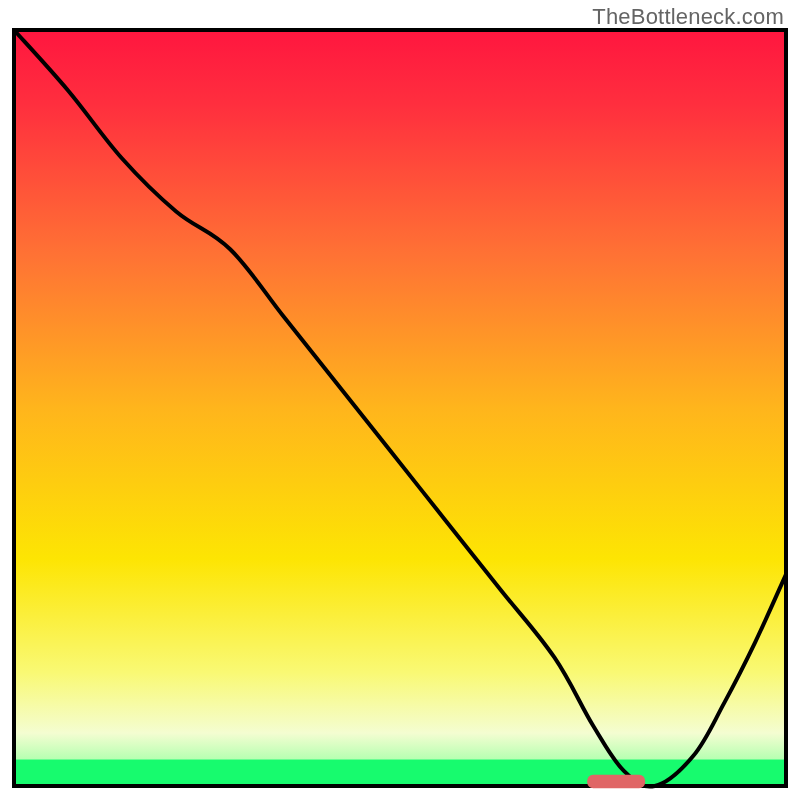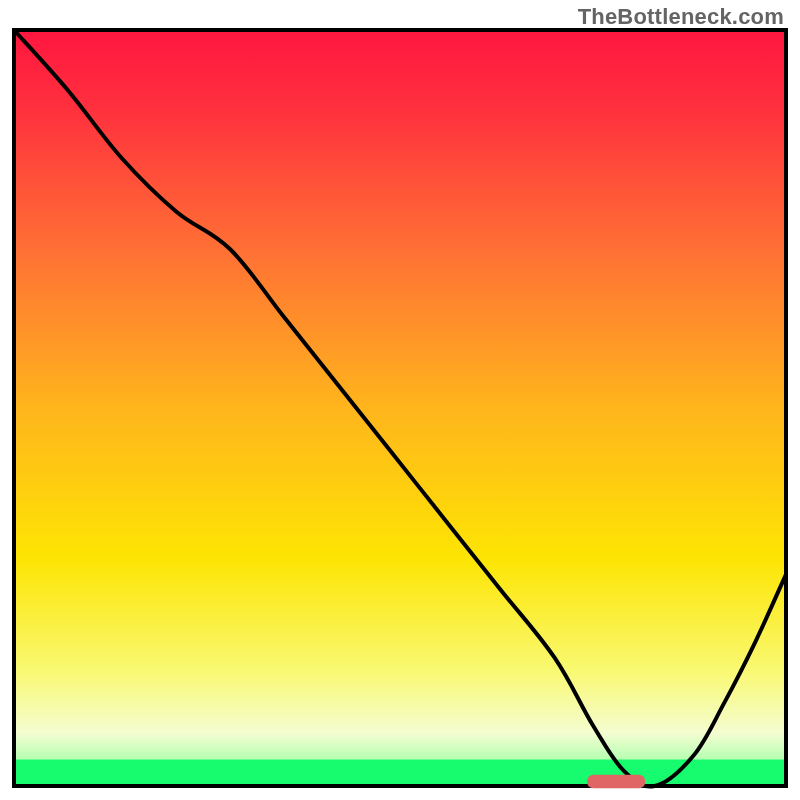--- a/index.html
+++ b/index.html
@@ -13,21 +13,21 @@
   .container {
     position: relative;
     width: 800px;
     height: 800px;
   }
   .attribution {
     position: absolute;
     top: 4px;
     right: 16px;
     font-size: 22px;
-    font-weight: 700;
+    font-weight: 400;
     color: #646464;
     letter-spacing: 0.2px;
   }
   svg.chart {
     position: absolute;
     top: 0;
     left: 0;
   }
 </style>
 </head>

